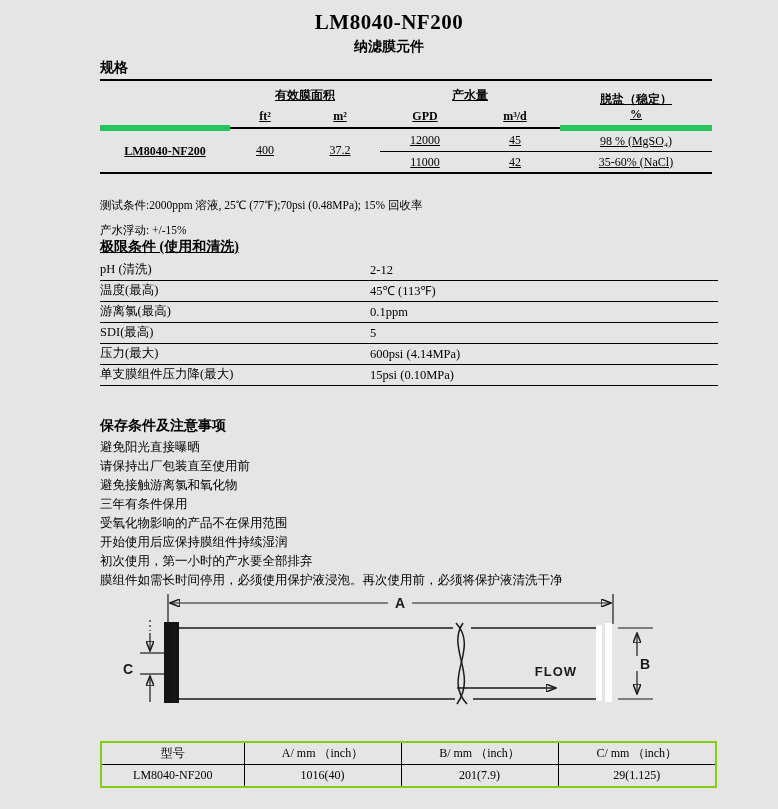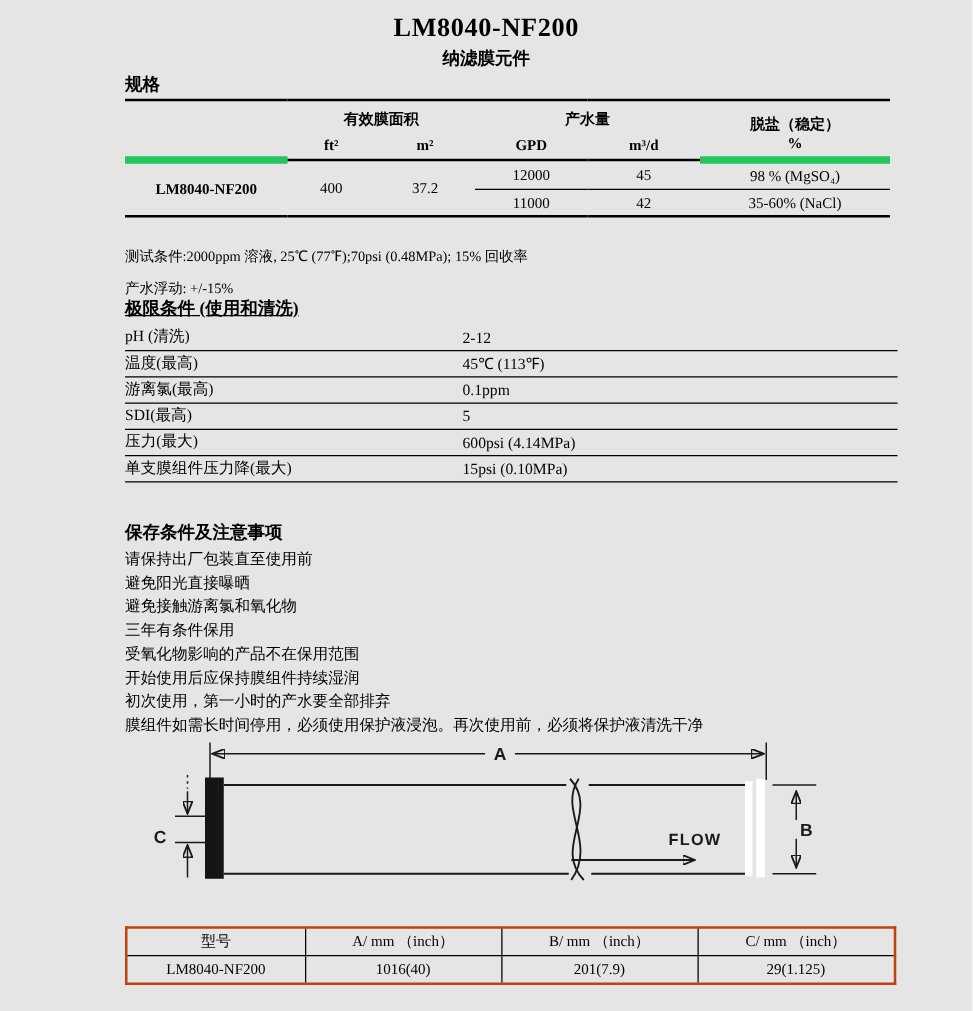--- a/index.html
+++ b/index.html
@@ -11,21 +11,21 @@
   .doc-title { font-size:21px; font-weight:bold; margin:0; letter-spacing:0.5px; }
   .doc-subtitle { font-size:14px; font-weight:bold; margin-top:3px; }
 
   
   .sec-heading { font-size:14px; font-weight:bold; }
 
   
   .spec-section { position:absolute; left:100px; top:59px; width:615px; }
   .spec-heading { margin-bottom:2px; }
   table.spec-table { border-collapse:collapse; table-layout:fixed; width:612px;
-                     border-top:2px solid #000; border-bottom:2px solid #000; }
+                     border-top:2px solid #000; border-bottom:2px solid #000;text-decoration:underline; }
   .spec-table td { padding:0; font-size:12px; text-align:center; vertical-align:middle; }
   .spec-table tr.sh1 td { height:23px; vertical-align:bottom; padding-bottom:2px; }
   .spec-table tr.sh2 td { height:21px; border-bottom:2px solid #000; }
   .spec-table td.hdr-span { border-bottom:6px solid #22c55e; vertical-align:middle; line-height:1.3; padding-bottom:0; }
   .spec-table tr.sd1 td { height:20px; }
   .spec-table tr.sd2 td { height:20px; }
   .spec-table tr.sd1 td.div { border-bottom:1.5px solid #000; }
   .bold { font-weight:bold; }
   .test-note { font-size:11.5px; margin-top:24px; }
   .flux-note { font-size:11.5px; margin-top:10px; }
@@ -47,21 +47,21 @@
   .diagram-wrap { position:absolute; left:100px; top:586px; width:620px; height:152px; }
   .diagram-wrap line, .diagram-wrap path { stroke:#1a1a1a; stroke-width:1.5; fill:none; }
   .diagram-wrap .thin { stroke-width:1.2; }
   .diagram-wrap text { font-family:"Liberation Sans", sans-serif; font-weight:bold;
                        font-size:14px; fill:#1a1a1a; stroke:none; }
   .diagram-wrap .flow-text { font-size:13px; letter-spacing:1px; }
   #arrhead { fill:#1a1a1a; }
 
   
   .dims-section { position:absolute; left:100px; top:741px; }
-  table.dims-table { border-collapse:collapse; border:2px solid #c2410c; }
+  table.dims-table { border-collapse:collapse; border:2px solid #84cc16; }
   .dims-table td { border:1px solid #000; font-size:12px; text-align:center; height:21px; padding:0 4px; }
   .dims-table col.c0 { width:143px; } .dims-table col.c1 { width:157px; }
   .dims-table col.c2 { width:157px; } .dims-table col.c3 { width:158px; }
 </style>
 </head>
 <body>
 
 <div class="page">
 
   <div class="title-block">
@@ -138,22 +138,22 @@
       <div class="limit-value">600psi (4.14MPa)</div>
     </div>
     <div class="limit-row">
       <div class="limit-label">单支膜组件压力降(最大)</div>
       <div class="limit-value">15psi (0.10MPa)</div>
     </div>
   </div>
 
   <div class="storage-section">
     <div class="sec-heading storage-heading">保存条件及注意事项</div>
+    <div class="storage-note">避免阳光直接曝晒</div>
     <div class="storage-note">请保持出厂包装直至使用前</div>
-    <div class="storage-note">避免阳光直接曝晒</div>
     <div class="storage-note">避免接触游离氯和氧化物</div>
     <div class="storage-note">三年有条件保用</div>
     <div class="storage-note">受氧化物影响的产品不在保用范围</div>
     <div class="storage-note">开始使用后应保持膜组件持续湿润</div>
     <div class="storage-note">初次使用，第一小时的产水要全部排弃</div>
     <div class="storage-note">膜组件如需长时间停用，必须使用保护液浸泡。再次使用前，必须将保护液清洗干净</div>
   </div>
 
   <div class="diagram-wrap">
     <svg width="620" height="152" viewBox="0 0 620 152">

